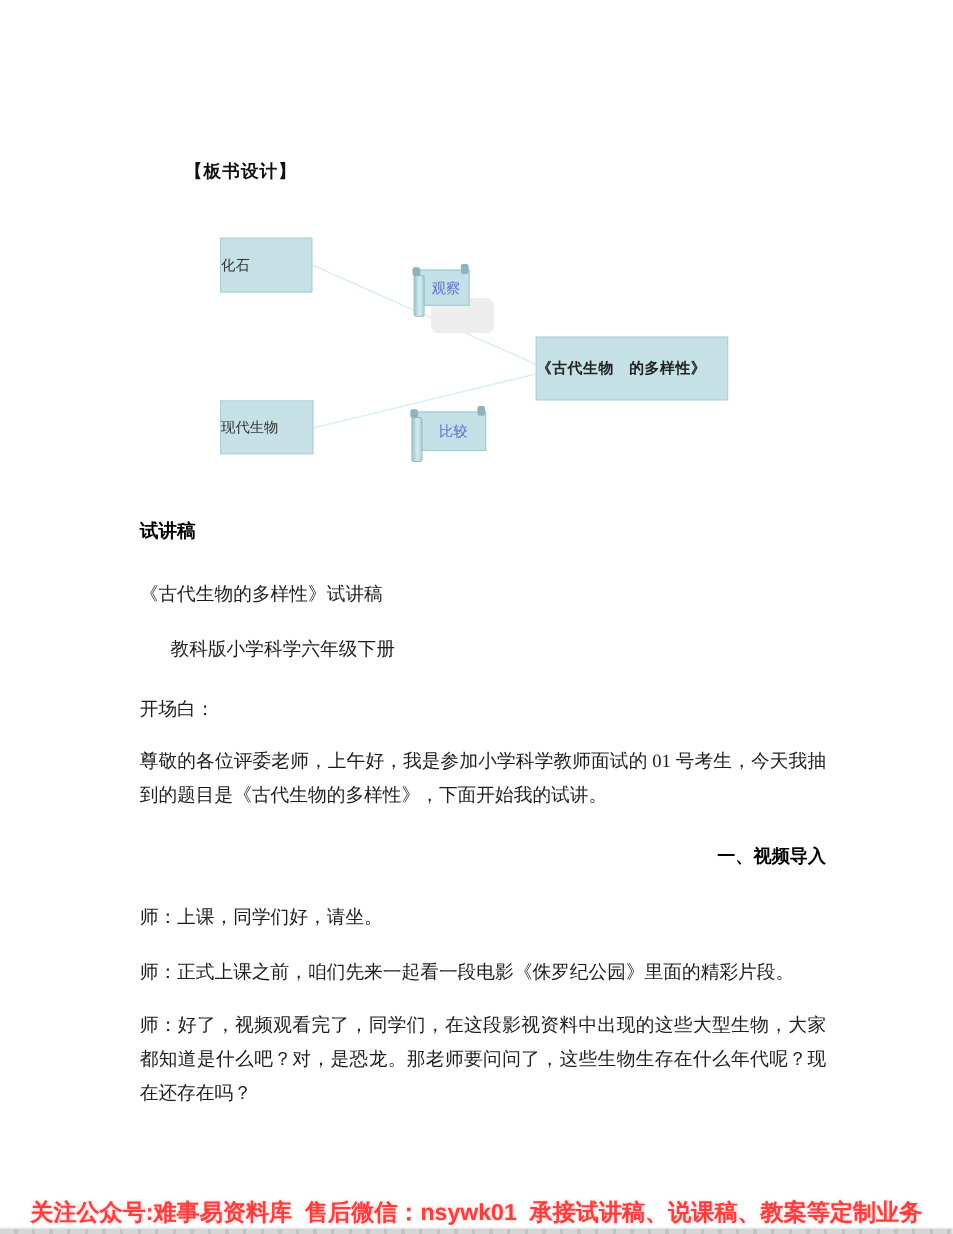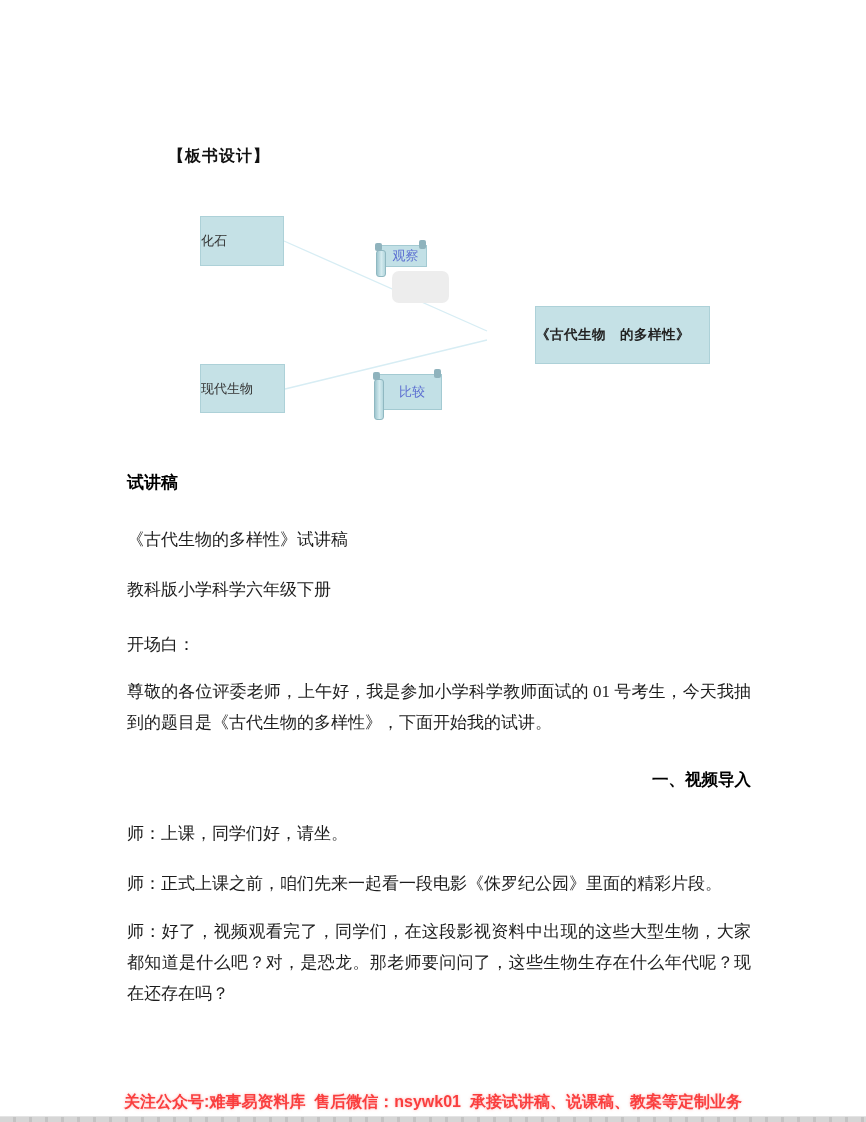--- a/index.html
+++ b/index.html
@@ -16,65 +16,65 @@
   .connectors{position:absolute;left:0;top:0;pointer-events:none;}
   .node{
     position:absolute;background:#c5e1e6;border:1px solid #add1d8;
     display:flex;align-items:center;
     font-size:13px;color:#333;box-sizing:border-box;
   }
   .node-fossil{left:200px;top:216px;width:84px;height:50px;}
   .node-modern{left:200px;top:364px;width:85px;height:49px;}
   .node-main{
     left:487px;top:306px;width:175px;height:58px;
-    font-weight:700;font-size:13.5px;color:#222;letter-spacing:.5px;margin-left:48px;
+    font-weight:700;font-size:13.5px;color:#222;letter-spacing:.5px;
   }
   .gray-card{
     position:absolute;left:392px;top:271px;width:57px;height:32px;
     background:#ededed;border-radius:7px;
   }
   .scroll{
     position:absolute;background:#c2e0e6;border:1px solid #a3cad2;
     color:#5b6ed1;font-size:13px;box-sizing:border-box;
     display:flex;align-items:center;justify-content:center;padding-left:7px;
   }
-  .scroll-observe{left:377px;top:245px;width:50px;height:22px;}
+  .scroll-observe{left:377px;top:245px;width:50px;height:33px;}
   .scroll-compare{left:375px;top:374px;width:67px;height:36px;}
   .scroll i{position:absolute;display:block;}
   .scroll .roll{
     left:-2px;top:4px;width:8px;height:calc(100% + 5px);
     background:linear-gradient(90deg,#9fc6cf,#d4ebef 55%,#b3d6dd);
     border:1px solid #8fb8c1;border-radius:3px;
   }
   .scroll .knob-tl{left:-3px;top:-3px;width:7px;height:8px;background:#8fb3bd;border-radius:2px;}
   .scroll .knob-tr{right:0px;top:-6px;width:7px;height:9px;background:#8fb3bd;border-radius:2px;}
   
   .doc{
     position:absolute;left:127px;width:624px;
     font-size:17px;line-height:31px;text-align:justify;color:#1c1c1c;
   }
   .doc-heading{
     font-family:"Liberation Sans","DejaVu Sans",sans-serif;
     font-weight:700;text-align:left;color:#000;
   }
   .t-title{top:467px;font-size:17px;}
   .t-subtitle{top:524px;}
-  .t-textbook{top:574px;}
+  .t-textbook{top:574px;margin-left:28px;}
   .t-opening-label{top:629px;}
   .t-opening{top:676px;}
   .t-section1{top:764px;font-size:16.5px;text-align:right;}
   .t-line1{top:818px;}
   .t-line2{top:868px;}
   .t-line3{top:916px;}
   
   .footer{
     position:absolute;left:0;top:1088px;width:866px;height:28px;
     display:flex;align-items:center;justify-content:center;
     font-family:"Liberation Sans","DejaVu Sans",sans-serif;
-    font-weight:700;font-size:16px;white-space:pre;
+    font-weight:700;font-size:21px;white-space:pre;
     color:#fa3e3e;text-shadow:0 0 3px rgba(250,90,90,.45);
   }
   .bottom-bar{
     position:absolute;left:0;bottom:0;width:866px;height:5px;
     background:repeating-linear-gradient(90deg,#d6d6d6 0 13px,#c3c3c3 13px 16px);
     border-top:1px solid #e4e4e4;
   }
 </style>
 </head>
 <body>

